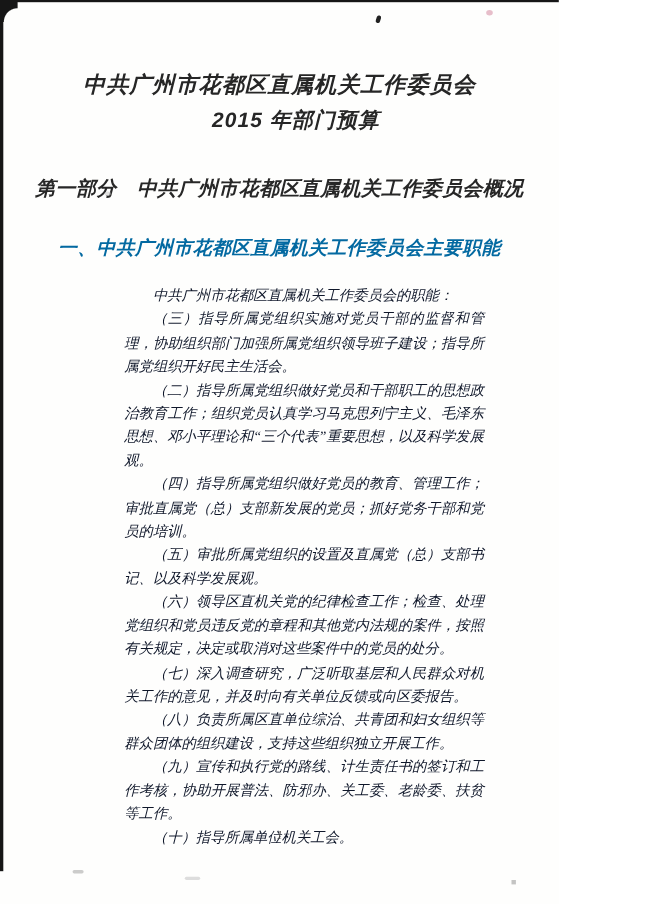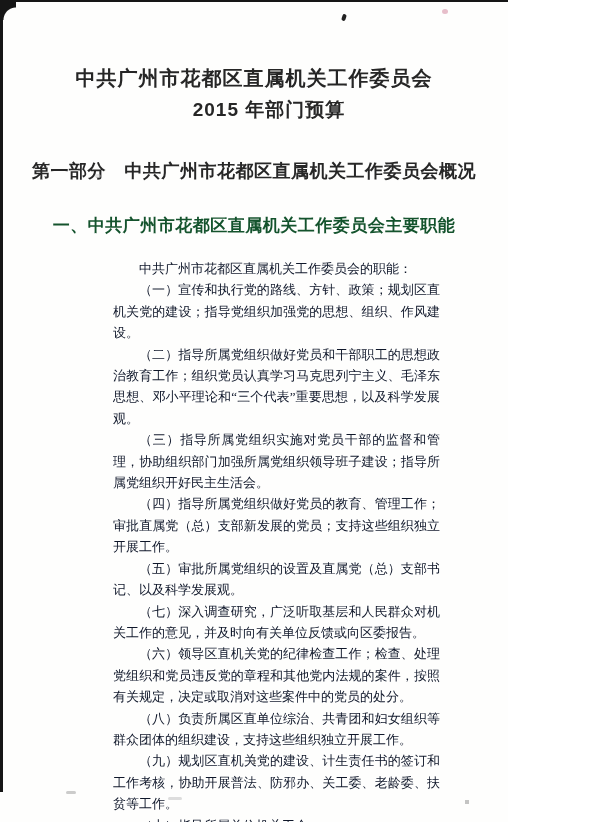--- a/index.html
+++ b/index.html
@@ -8,20 +8,21 @@
     background: #ffffff;
   }
   .page {
     position: relative;
     width: 508px;
     height: 822px;
     background: #fefefd;
     overflow: hidden;
     font-family: "Liberation Serif", "DejaVu Serif", serif;
     color: #2c2c2c;
+    font-style: italic;
   }
   
   .edge-top {
     position: absolute; top: 0; left: 0;
     width: 600px; height: 2px;
     background: #161616;
   }
   .edge-left {
     position: absolute; top: 0; left: 0;
     width: 3px; height: 792px;
@@ -91,21 +92,21 @@
     color: #272727;
   }
   .section-heading {
     margin-top: 30px;
     text-align: center;
     font-family: "Liberation Sans", "DejaVu Sans", sans-serif;
     font-weight: bold;
     font-size: 17px;
     line-height: 24px;
     letter-spacing: .5px;
-    color: #14532d;
+    color: #0369a1;
   }
   .body-text {
     margin: 20px 68px 0 113px;
     font-size: 13px;
     line-height: 21.4px;
     text-align: justify;
     color: #0f172a;
   }
   .body-text p {
     margin: 0;
@@ -138,27 +139,26 @@
   <div class="doc-title">中共广州市花都区直属机关工作委员会</div>
 
   <div class="doc-subtitle">2015 年部门预算</div>
 
   <div class="part-heading">第一部分　中共广州市花都区直属机关工作委员会概况</div>
 
   <div class="section-heading">一、中共广州市花都区直属机关工作委员会主要职能</div>
 
   <div class="body-text">
     <p>中共广州市花都区直属机关工作委员会的职能：</p>
-    <p>（一）宣传和执行党的路线、方针、政策；规划区直机关党的建设；指导党组织加强党的思想、组织、作风建设。</p>
+    <p>（三）指导所属党组织实施对党员干部的监督和管理，协助组织部门加强所属党组织领导班子建设；指导所属党组织开好民主生活会。</p>
     <p>（二）指导所属党组织做好党员和干部职工的思想政治教育工作；组织党员认真学习马克思列宁主义、毛泽东思想、邓小平理论和“三个代表”重要思想，以及科学发展观。</p>
-    <p>（三）指导所属党组织实施对党员干部的监督和管理，协助组织部门加强所属党组织领导班子建设；指导所属党组织开好民主生活会。</p>
-    <p>（四）指导所属党组织做好党员的教育、管理工作；审批直属党（总）支部新发展的党员；支持这些组织独立开展工作。</p>
+    <p>（四）指导所属党组织做好党员的教育、管理工作；审批直属党（总）支部新发展的党员；抓好党务干部和党员的培训。</p>
     <p>（五）审批所属党组织的设置及直属党（总）支部书记、以及科学发展观。</p>
+    <p>（六）领导区直机关党的纪律检查工作；检查、处理党组织和党员违反党的章程和其他党内法规的案件，按照有关规定，决定或取消对这些案件中的党员的处分。</p>
     <p>（七）深入调查研究，广泛听取基层和人民群众对机关工作的意见，并及时向有关单位反馈或向区委报告。</p>
-    <p>（六）领导区直机关党的纪律检查工作；检查、处理党组织和党员违反党的章程和其他党内法规的案件，按照有关规定，决定或取消对这些案件中的党员的处分。</p>
     <p>（八）负责所属区直单位综治、共青团和妇女组织等群众团体的组织建设，支持这些组织独立开展工作。</p>
-    <p>（九）规划区直机关党的建设、计生责任书的签订和工作考核，协助开展普法、防邪办、关工委、老龄委、扶贫等工作。</p>
+    <p>（九）宣传和执行党的路线、计生责任书的签订和工作考核，协助开展普法、防邪办、关工委、老龄委、扶贫等工作。</p>
     <p>（十）指导所属单位机关工会。</p>
   </div>
 
   <div class="page-number">1</div>
 
 </div>
 
 </body></html>

